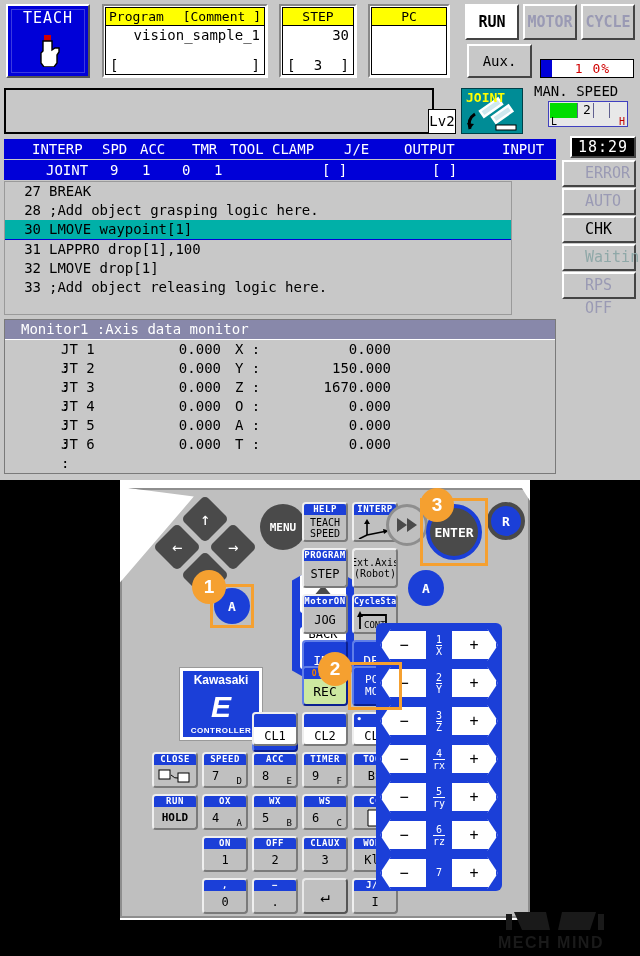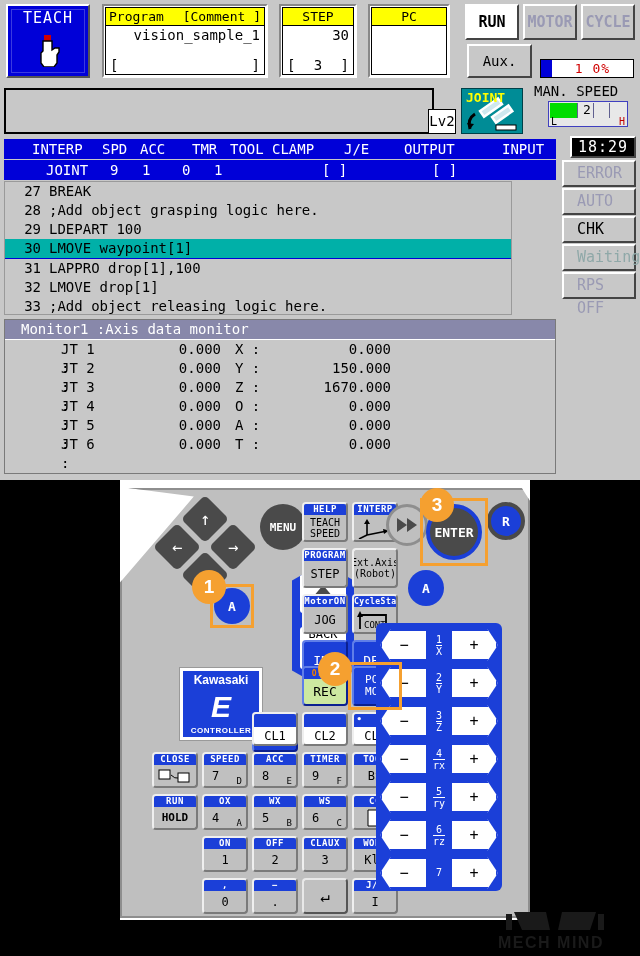--- a/index.html
+++ b/index.html
@@ -87,21 +87,21 @@
   .monrow .jv{width:110px;text-align:right;}
   .monrow .cl{width:46px;padding-left:14px;}
   .monrow .cv{width:110px;text-align:right;}
 
   
   .clock{position:absolute;left:570px;top:136px;width:66px;height:22px;background:#000;color:#fff;
          border:2px solid;border-color:#fff #444 #444 #fff;box-sizing:border-box;
          font-size:15px;text-align:center;line-height:18px;letter-spacing:1px;}
   .sbtn{position:absolute;left:562px;width:74px;height:27px;background:#c8c8c8;
         border:2px solid;border-color:#fff #444 #444 #fff;box-sizing:border-box;
-        font-size:15px;line-height:23px;padding-left:13px;}
+        font-size:15px;line-height:23px;padding-left:21px;}
   .sbtn.dim{color:#9a9ab4;}
   .sbtn.act{color:#000;}
   .sbtn.dimg{color:#8fa8a8;}
 
   
   .padwrap{position:absolute;left:0;top:480px;width:640px;height:476px;background:#000;}
   .padwhite{position:absolute;left:120px;top:0px;width:410px;height:440px;background:#fff;}
   .padbody{position:absolute;left:120px;top:8px;width:410px;height:430px;}
   .padshape{position:absolute;inset:0;background:#bfbfbf;border:2px solid #8e8e8e;box-sizing:border-box;
      clip-path:polygon(2% 0,98% 0,100% 3%,100% 100%,100% 100%,0 100%,0 100%,0 22%,18% 2%);}
@@ -308,24 +308,20 @@
 
     <div class="prog">
       <div class="pline">
         <span class="n">27</span>
         <span>BREAK</span>
       </div>
       <div class="pline">
         <span class="n">28</span>
         <span>;Add object grasping logic here.</span>
       </div>
-      <div class="pline">
-        <span class="n">29</span>
-        <span>LDEPART 100</span>
-      </div>
       <div class="pline sel">
         <span class="n">30</span>
         <span>LMOVE waypoint[1]</span>
       </div>
       <div class="pline">
         <span class="n">31</span>
         <span>LAPPRO drop[1],100</span>
       </div>
       <div class="pline">
         <span class="n">32</span>

